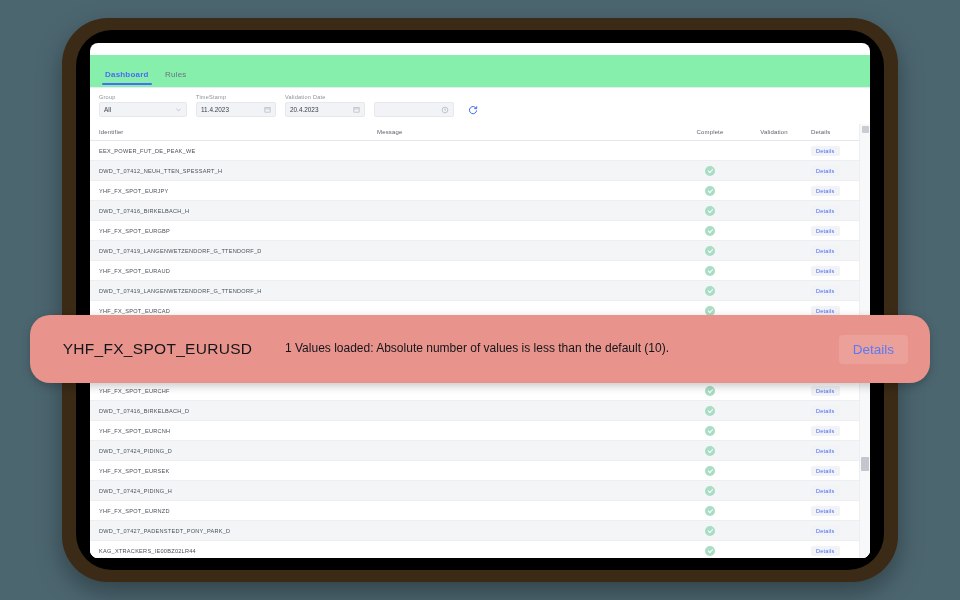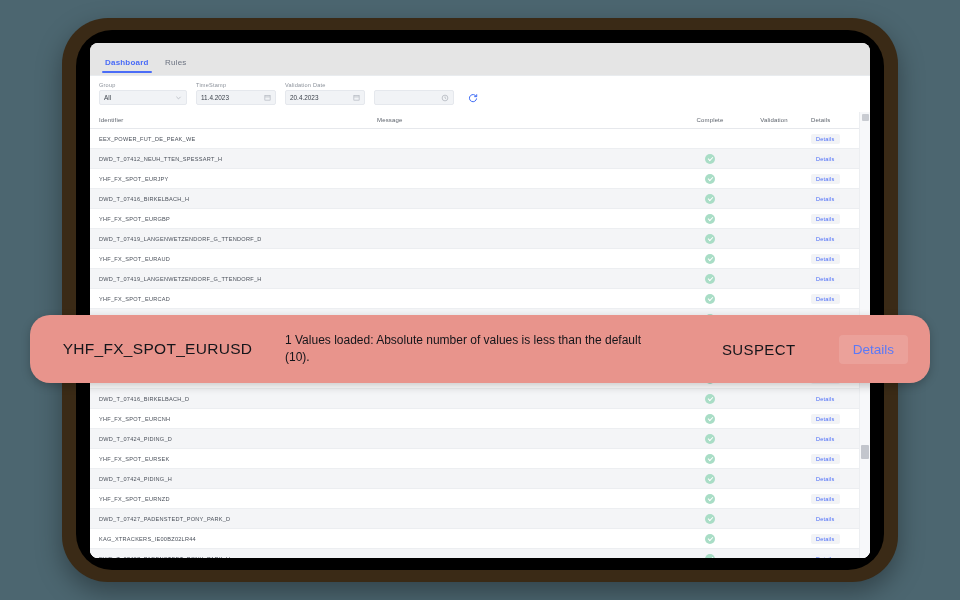--- a/index.html
+++ b/index.html
@@ -19,21 +19,21 @@
   .bezel-inner{
     position:absolute;left:76px;top:30px;width:808px;height:540px;
     background:#000;border-radius:36px;
   }
   .screen{
     position:absolute;left:90px;top:43px;width:780px;height:515px;
     background:#ffffff;border-radius:8px;overflow:hidden;
   }
 
   
-  .tabbar{position:relative;height:25px;padding:8px 0 0 9px;background:#e5e5e5;}
+  .tabbar{position:relative;height:25px;padding:8px 0 0 9px;background:#86efac;margin-top:12px;}
   .tab{display:inline-block;font-size:8px;letter-spacing:.2px;padding:0 6px 6px 6px;cursor:pointer;}
   .tab.active{color:#4a6cf7;font-weight:600;position:relative;}
   .tab.active:after{content:"";position:absolute;left:3px;right:3px;bottom:0;height:2px;background:#4a6cf7;border-radius:2px;}
   .tab.inactive{color:#6b7280;}
   .tabrule{position:absolute;left:0;right:0;bottom:0;height:1px;background:#e9ecef;}
 
   
   .filters{display:flex;align-items:flex-end;gap:9px;padding:6px 0 7px 9px;background:#fff;}
   .fgroup{display:flex;flex-direction:column;gap:2px;}
   .flabel{font-size:5.6px;color:#8b919a;letter-spacing:.2px;}
@@ -374,17 +374,16 @@
       </div>
     </div>
 
   </div>
 
   <div class="banner">
     <div class="b-ident">YHF_FX_SPOT_EURUSD</div>
     <div class="b-msg">
       <div>1 Values loaded: Absolute number of values is less than the default (10).</div>
     </div>
-    <div class="b-status">SUSPECT</div>
     <div class="b-details">Details</div>
   </div>
 
 </div>
 
 </body></html>

